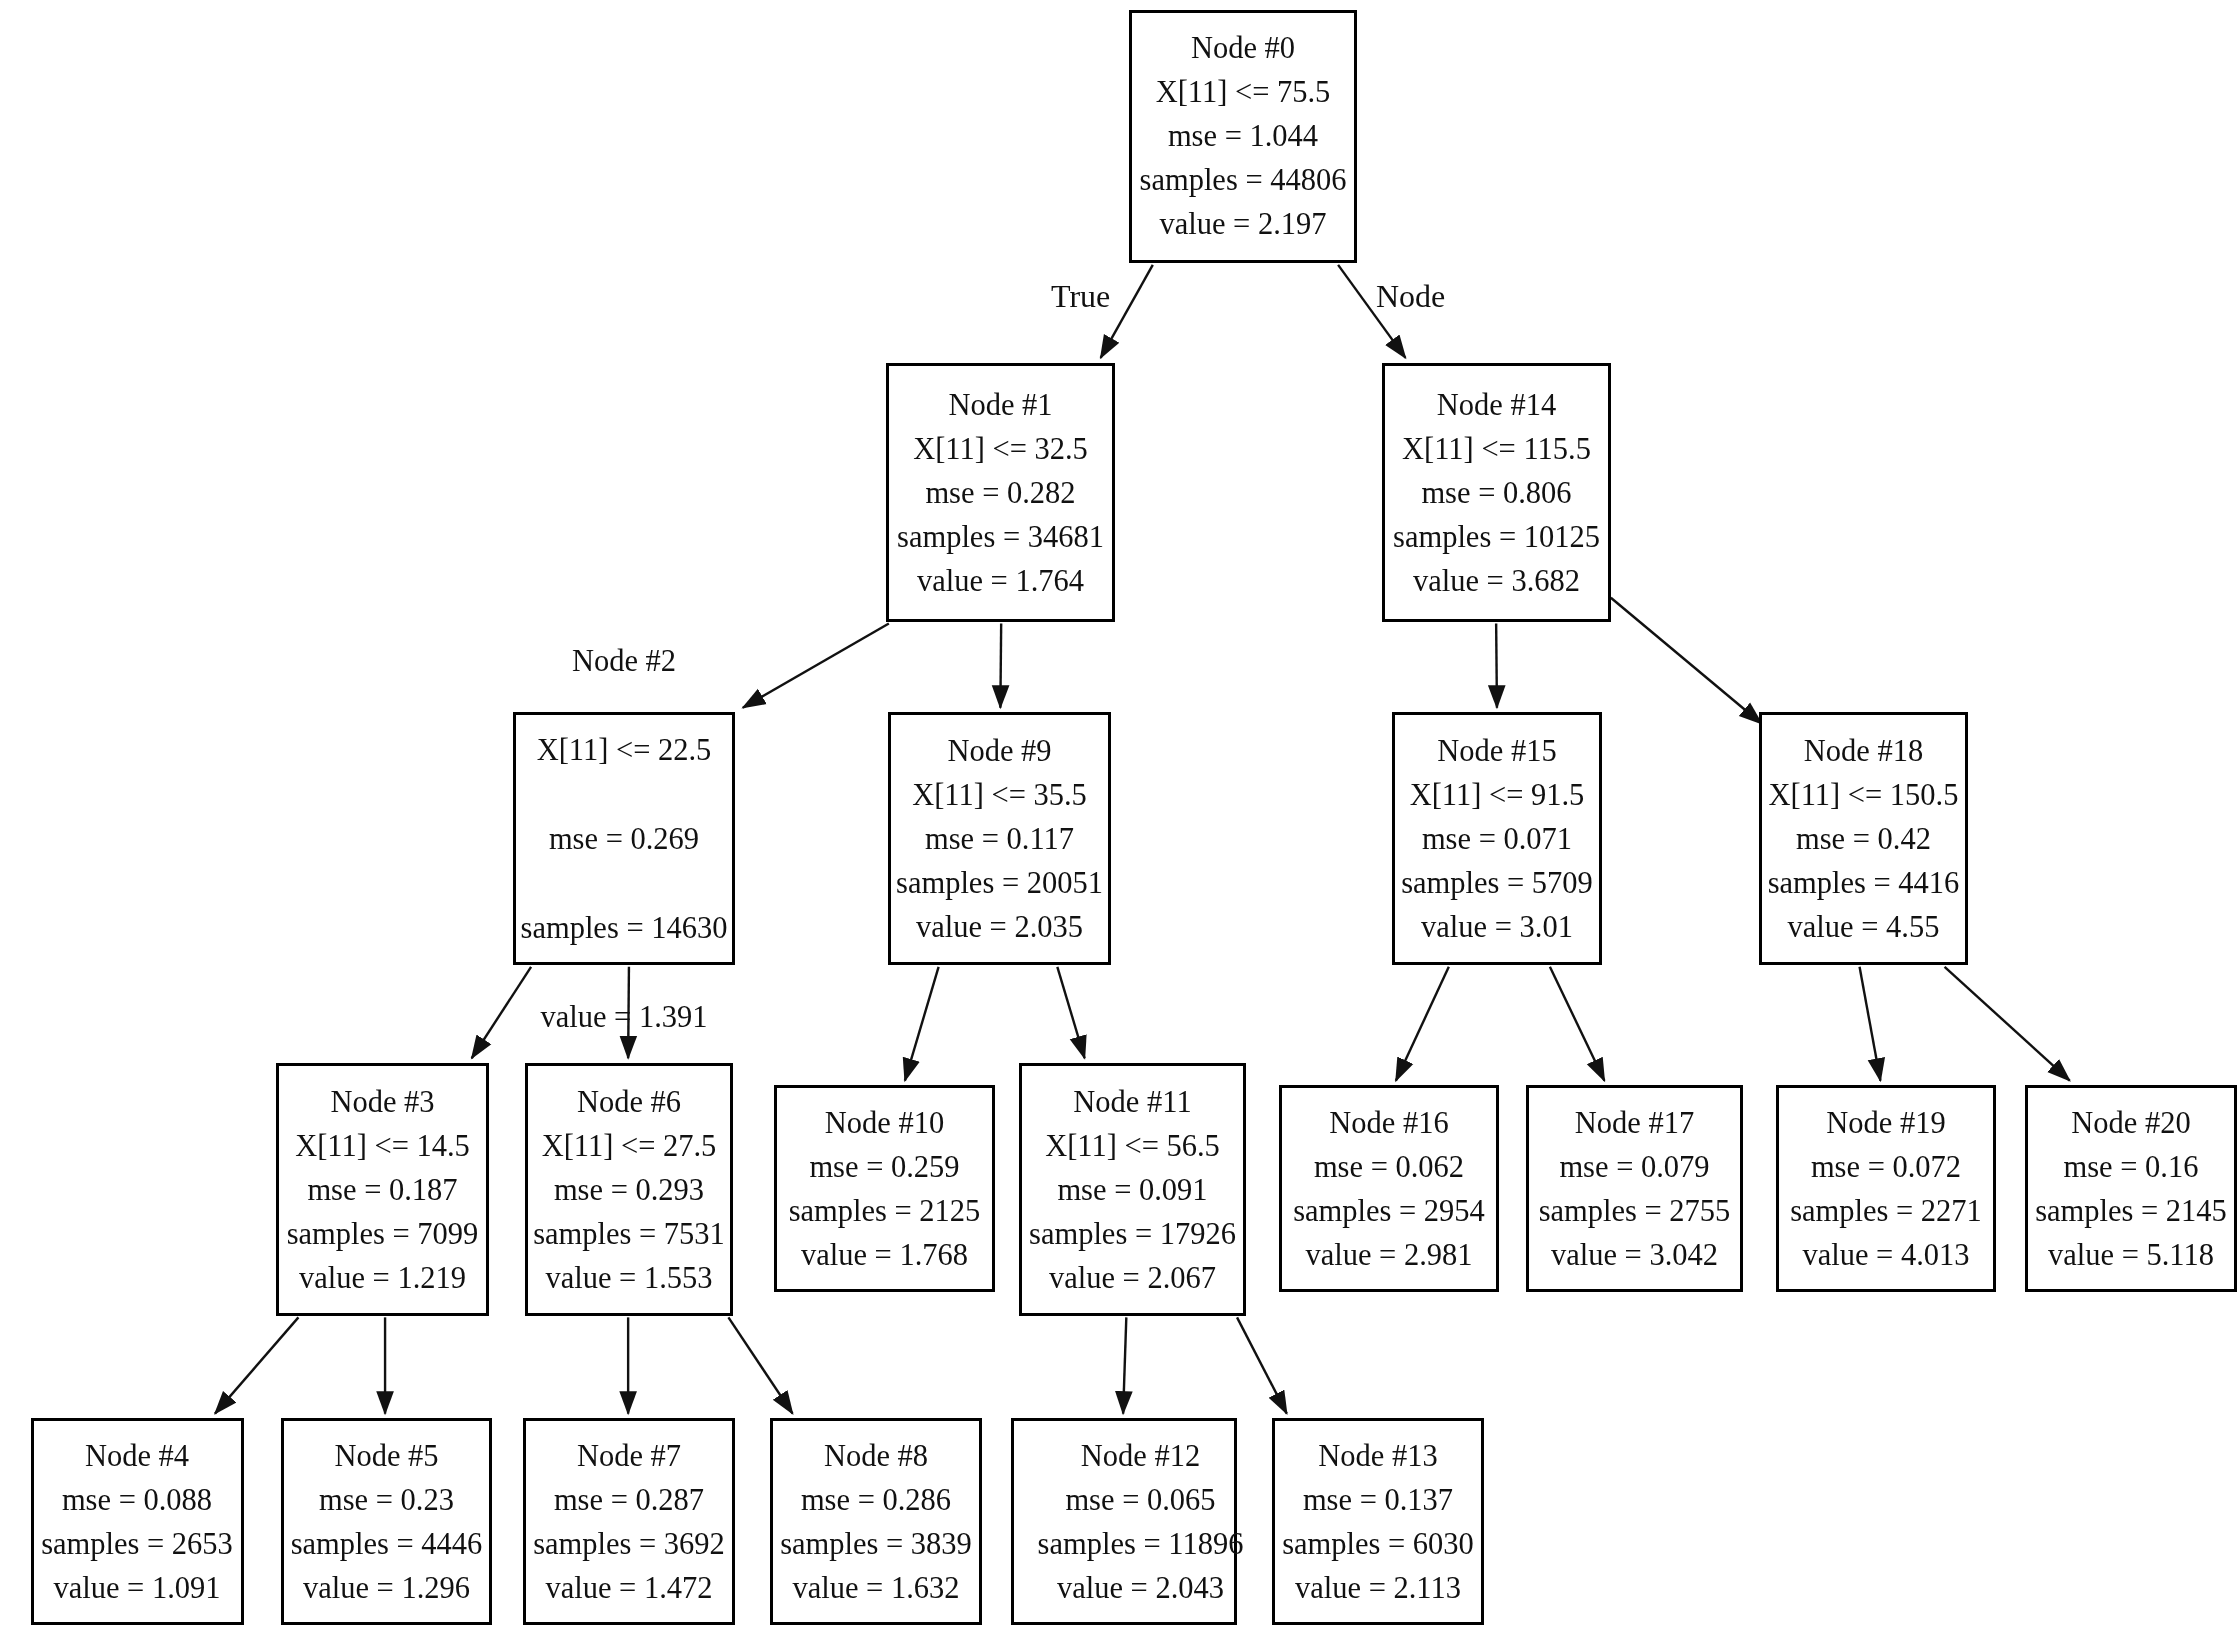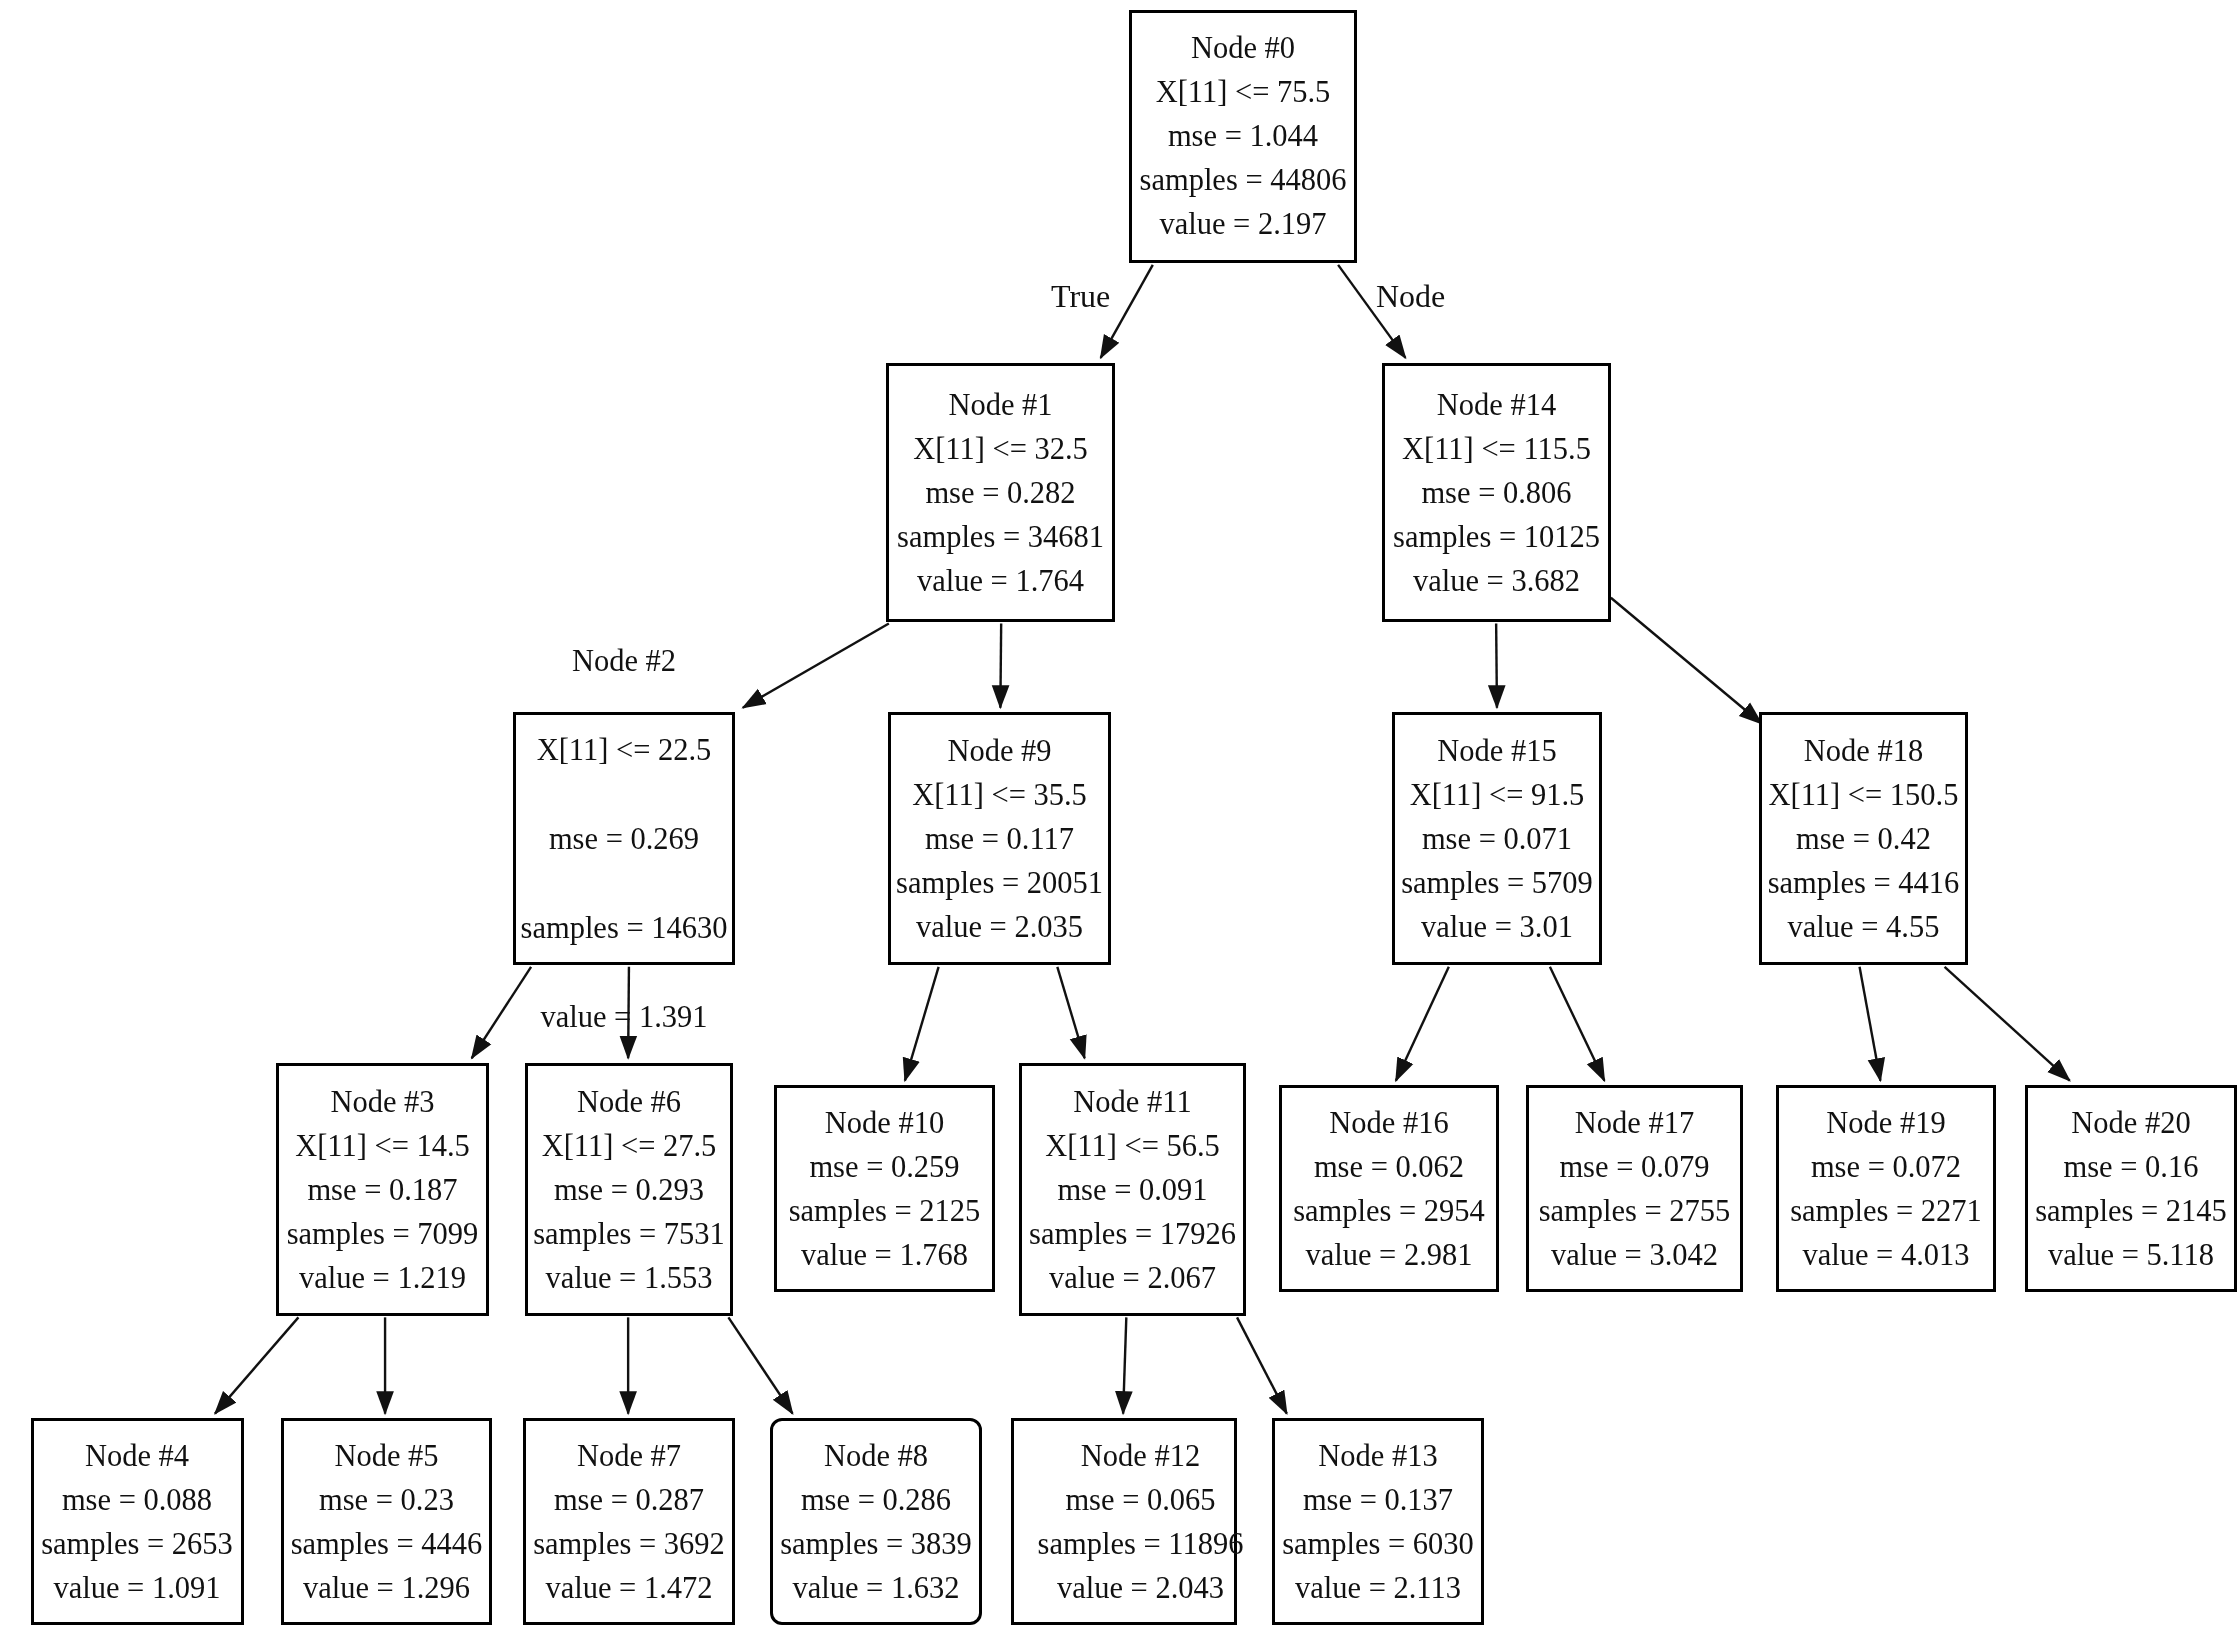--- a/index.html
+++ b/index.html
@@ -185,21 +185,21 @@
     <div>mse = 0.23</div>
     <div>samples = 4446</div>
     <div>value = 1.296</div>
   </div>
   <div class="node" style="left:523px; top:1418px; width:212px; height:207px;">
     <div>Node #7</div>
     <div>mse = 0.287</div>
     <div>samples = 3692</div>
     <div>value = 1.472</div>
   </div>
-  <div class="node" style="left:770px; top:1418px; width:212px; height:207px;border-radius:12px;">
+  <div class="node" style="left:770px; top:1418px; width:212px; height:207px;">
     <div>Node #8</div>
     <div>mse = 0.286</div>
     <div>samples = 3839</div>
     <div>value = 1.632</div>
   </div>
   <div class="node" style="left:1011px; top:1418px; width:226px; height:207px;padding-left:33px;">
     <div>Node #12</div>
     <div>mse = 0.065</div>
     <div>samples = 11896</div>
     <div>value = 2.043</div>

